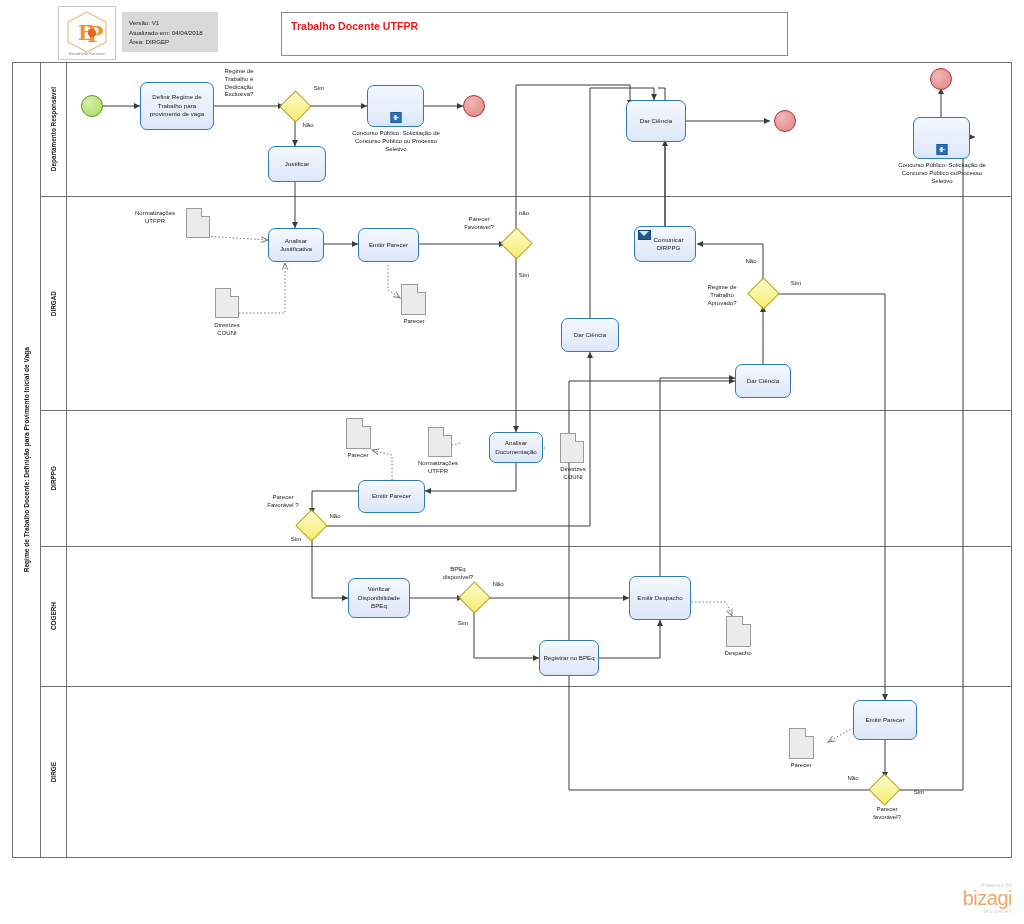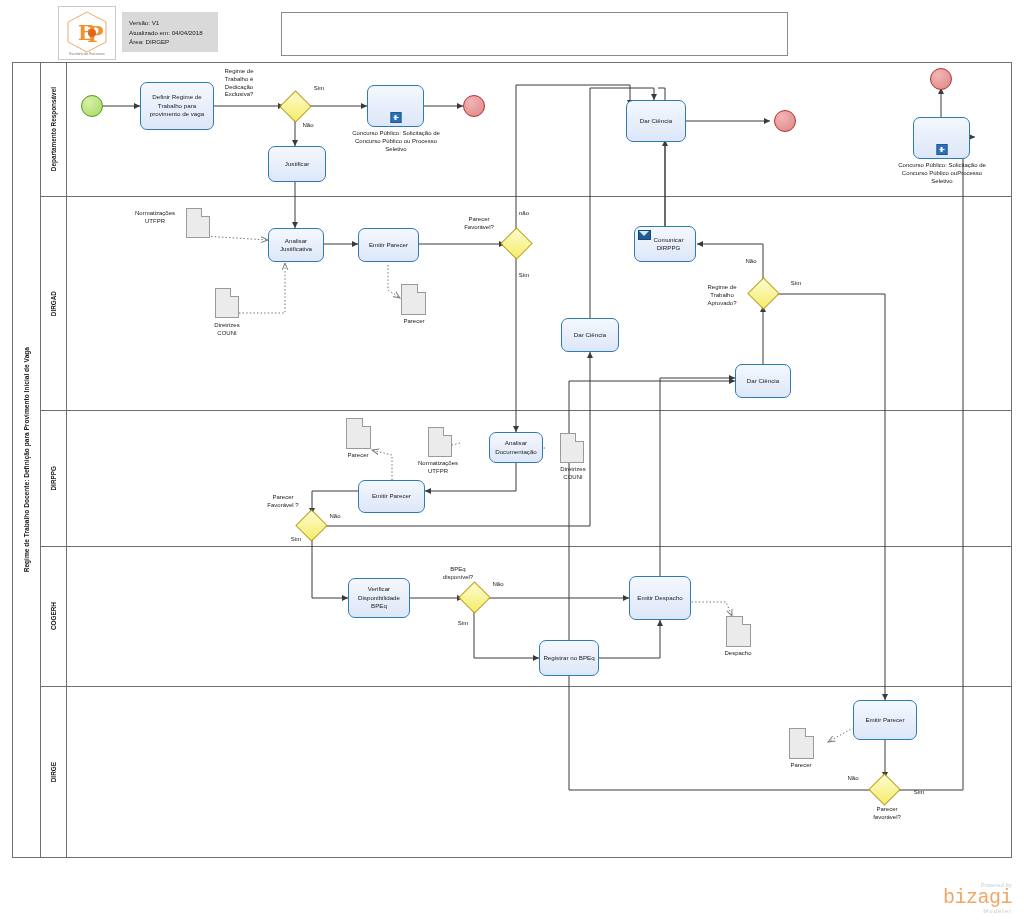--- a/index.html
+++ b/index.html
@@ -126,21 +126,21 @@
   }
 
   svg.flows {
     position: absolute; left: 0; top: 0; width: 1024px; height: 924px;
     pointer-events: none;
   }
 
   
   .bizagi { position: absolute; right: 12px; bottom: 6px; width: 92px; height: 36px; text-align: right; }
   .bizagi .pb { font-size: 5.5px; color: #c9c9c9; letter-spacing: .2px; }
-  .bizagi .bz { font-size: 20px; color: #f0a868; letter-spacing: -0.5px; line-height: 1; font-family: Liberation Mono, monospace; }
+  .bizagi .bz { font-size: 20px; color: #f0a868; letter-spacing: -0.5px; line-height: 1; font-family: Liberation Sans, sans-serif; }
   .bizagi .md { font-size: 6px; color: #c9c9c9; letter-spacing: 1px; }
 </style>
 </head>
 <body>
 
 <div id="root">
 
   <div class="logo-box">
     <div class="logo-inner">
       <svg width="52" height="48" viewBox="0 0 52 48">
@@ -154,20 +154,21 @@
     </div>
   </div>
 
   <div class="ver-box">
     <div>Versão: V1</div>
     <div>Atualizado em: 04/04/2018</div>
     <div>Área: DIRGEP</div>
   </div>
 
   <div class="title-box">
+    <div class="t">Trabalho Docente UTFPR</div>
   </div>
 
   <div class="pool">
     <div class="pool-label">
       <span>Regime de Trabalho Docente: Definição para  Provimento Inicial de Vaga</span>
     </div>
 
     <div class="lane" style="top:0px;height:134px;">
       <div class="lane-label">
         <span>Departamento Responsável</span>

